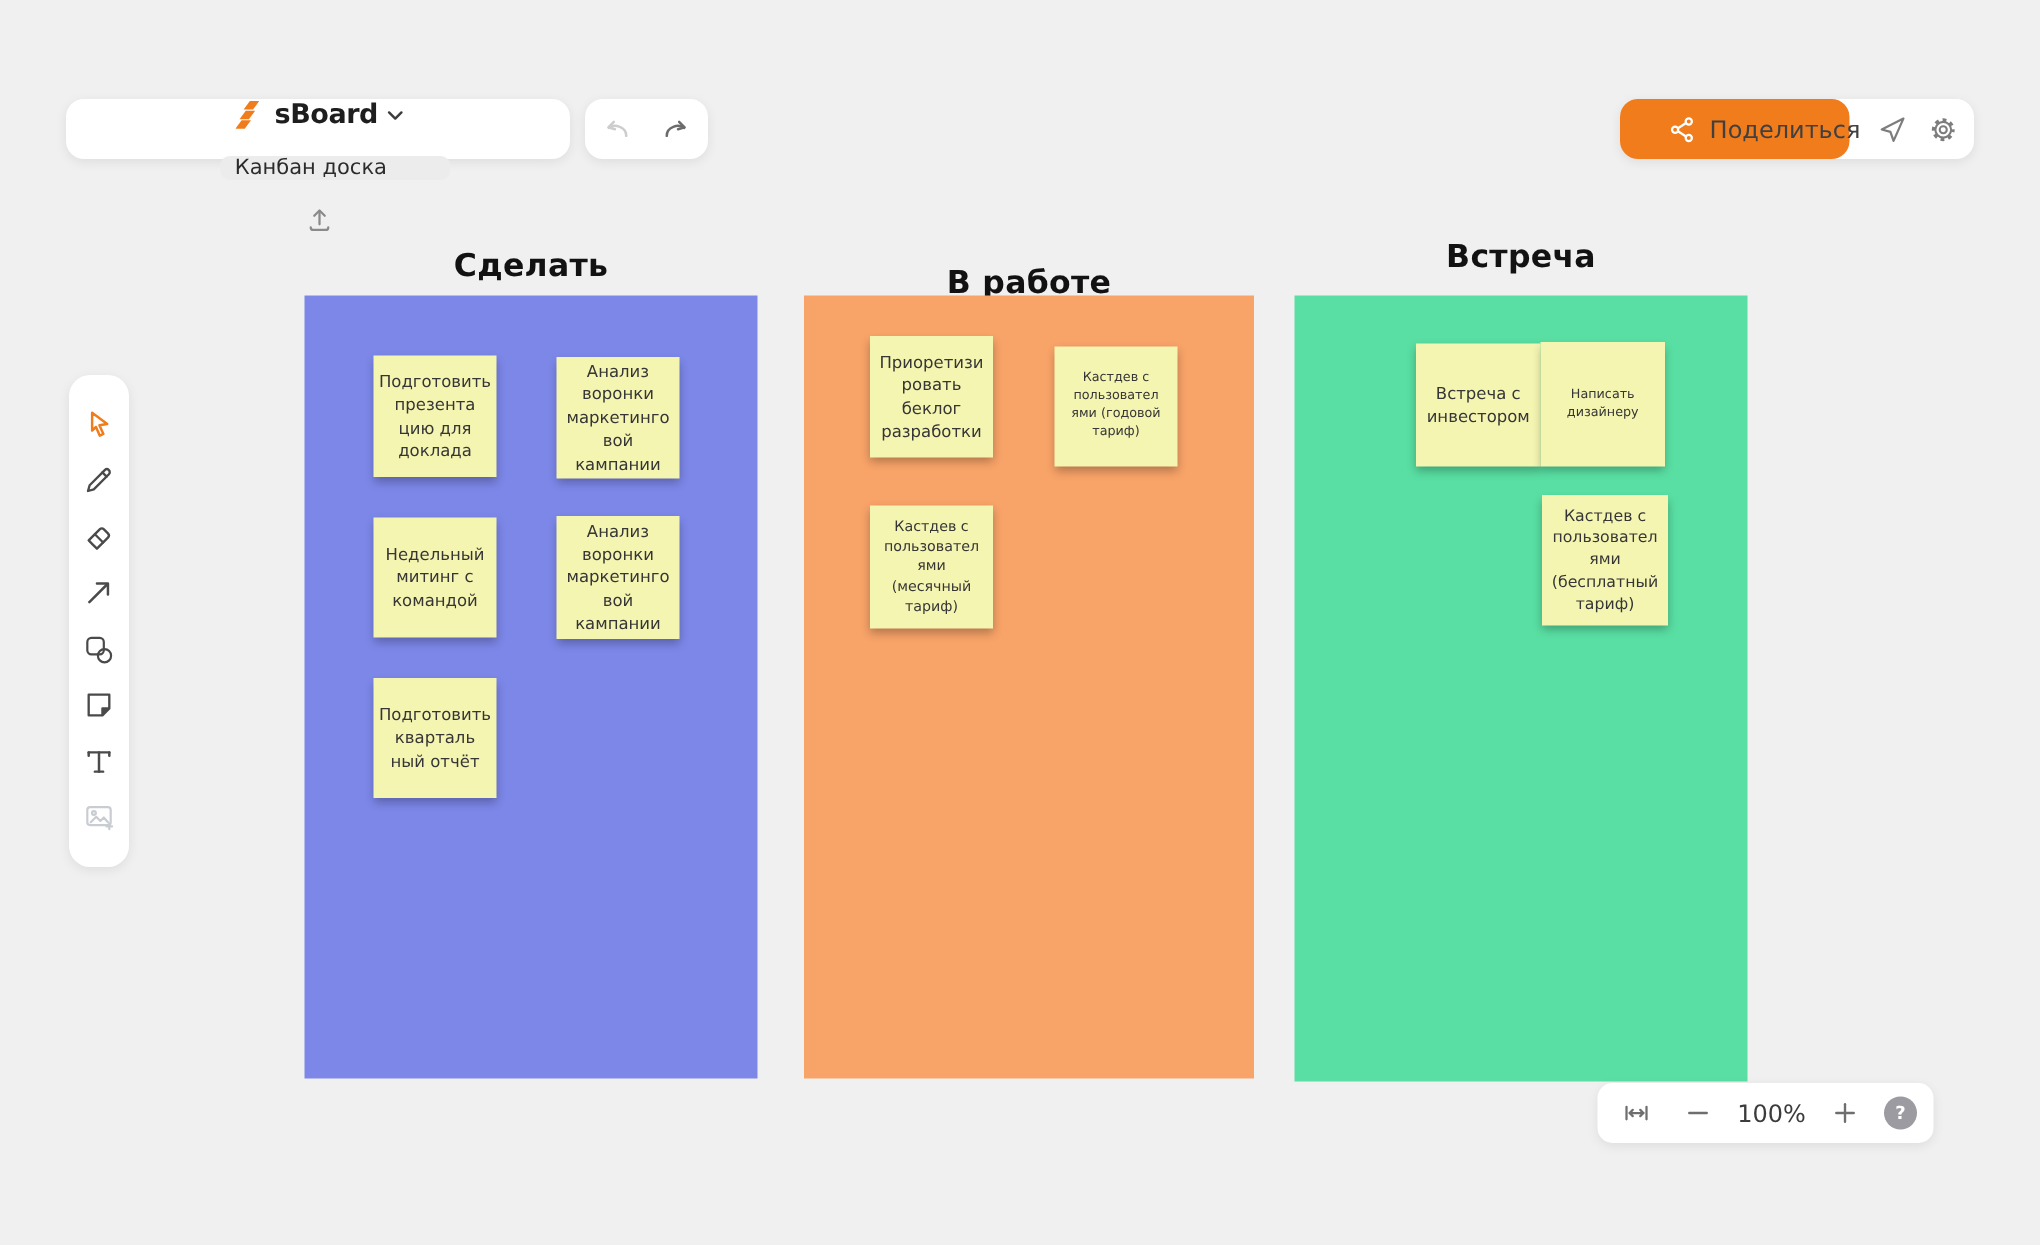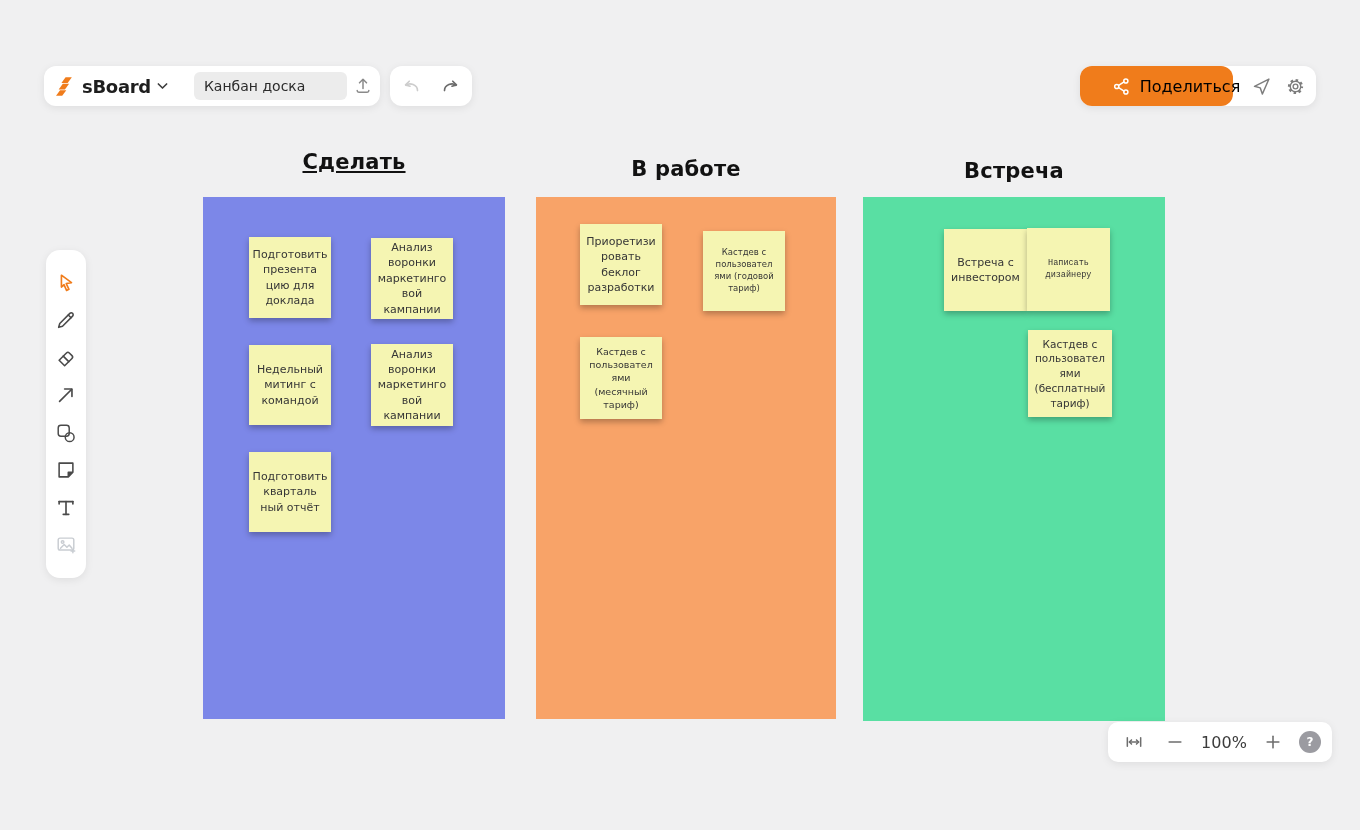--- a/index.html
+++ b/index.html
@@ -11,21 +11,21 @@
     overflow:hidden;
     color:#222;
   }
   .card {
     position:absolute;
     background:#fff;
     border-radius:12px;
     box-shadow:0 2px 8px rgba(0,0,0,0.08);
   }
   
-  .topbar-left { left:44px; top:66px; width:336px; height:40px; display:flex; align-items:center; padding:0 10px 0 12px; gap:6px; }
+  .topbar-left { left:44px; top:66px; width:336px; height:40px; display:flex; align-items:center; padding:0 10px 0 12px; gap:17px;flex-direction:column; }
   .logo-wrap { display:flex; align-items:center; gap:6px; cursor:pointer; }
   .logo-text { font-size:18px; font-weight:700; color:#1e1e1e; letter-spacing:-0.3px; }
   .title-input {
     width:153px; height:28px; border:none; outline:none;
     background:#ececec; border-radius:6px; margin-left:20px;
     font-family:inherit; font-size:14px; color:#2b2b2b; padding:0 10px;
   }
   .icon-btn {
     width:30px; height:30px; display:flex; align-items:center; justify-content:center;
     border:none; background:transparent; cursor:pointer; border-radius:6px; padding:0;
@@ -33,21 +33,21 @@
   }
   .topbar-history { left:390px; top:66px; width:82px; height:40px; display:flex; align-items:center; justify-content:space-evenly; }
   .disabled { color:#cdcdcd !important; }
   .enabled-dark { color:#6b6b6b; }
   
   .topbar-right { left:1080px; top:66px; width:236px; height:40px; display:flex; align-items:center; justify-content:flex-end; gap:4px; padding-right:6px; }
   .share-btn {
     position:absolute; left:0; top:0; height:40px; width:153px;
     border:none; border-radius:12px; cursor:pointer;
     display:flex; align-items:center; justify-content:center; gap:9px;
-    color:#000000; font-family:inherit; font-size:16px;padding-left:39px;
+    color:#404040; font-family:inherit; font-size:16px;padding-left:39px;
   }
   
   .tools {
     left:46px; top:250px; width:40px; height:328px; border-radius:14px;
     display:flex; flex-direction:column; align-items:center; justify-content:space-evenly;
     padding:8px 0;
   }
   .tool-btn { width:26px; height:26px; display:flex; align-items:center; justify-content:center; border:none; background:transparent; cursor:pointer; color:#4a4a4a; padding:0; }
   .tool-active { color:#f07c1b; }
   .tool-disabled { color:#c9cdd2; }
@@ -62,37 +62,37 @@
     box-shadow:0 3px 6px rgba(0,0,0,0.28);
     display:flex; align-items:center; justify-content:center;
     text-align:center; color:#363636; padding:4px;
     white-space:pre-line; line-height:1.4; cursor:pointer;
   }
   .fs-l  { font-size:11px; }
   .fs-m  { font-size:9.5px; }
   .fs-s  { font-size:8.5px; }
   .fs-xm { font-size:10.5px; }
   
-  .zoombar { left:1108px; top:722px; width:224px; height:40px; border-radius:10px;
+  .zoombar { left:1065px; top:722px; width:224px; height:40px; border-radius:10px;
     display:flex; align-items:center; justify-content:space-evenly; }
   .zoom-level { font-size:16px; color:#3c3c3c; cursor:default; }
   .help-btn {
     width:22px; height:22px; border-radius:50%; border:none; cursor:pointer;
     background:#9b9ba1; color:#fff; font-size:12px; font-weight:700;
     display:flex; align-items:center; justify-content:center; font-family:inherit;
   }
   svg { display:block; }
 </style>
 </head>
 <body>
 
 <div>
 
-  <div class="col-title" style="left:203px; top:150px; width:302px;text-decoration:underline;">Сделать</div>
-  <div class="col-title" style="left:536px; top:157px; width:300px;">В работе</div>
+  <div class="col-title" style="left:203px; top:165px; width:302px;">Сделать</div>
+  <div class="col-title" style="left:536px; top:176px; width:300px;">В работе</div>
   <div class="col-title" style="left:863px; top:159px; width:302px;">Встреча</div>
 
   <div class="column" style="left: 203px; top: 197px; width: 302px; height: 522px; background: rgb(124, 135, 232);"></div>
   <div class="column" style="left: 536px; top: 197px; width: 300px; height: 522px; background: rgb(248, 163, 104);"></div>
   <div class="column" style="left: 863px; top: 197px; width: 302px; height: 524px; background: rgb(89, 223, 163);"></div>
 
   <div class="note fs-l" style="left:249px; top:237px; width:82px; height:81px;">Подготовить
 презента
 цию для
 доклада</div>
@@ -121,21 +121,21 @@
 пользовател
 ями (годовой
 тариф)</div>
   <div class="note fs-m" style="left:580px; top:337px; width:82px; height:82px;">Кастдев с
 пользовател
 ями (месячный
 тариф)</div>
 
   <div class="note fs-l" style="left:911px; top:229px; width:83px; height:82px;margin-left:33px;">Встреча с
 инвестором</div>
-  <div class="note fs-s" style="left:1027px; top:228px; width:83px; height:83px;font-family:Liberation Mono, monospace;">Написать
+  <div class="note fs-s" style="left:1027px; top:228px; width:83px; height:83px;">Написать
 дизайнеру</div>
   <div class="note fs-xm" style="left:1028px; top:330px; width:84px; height:87px;">Кастдев с
 пользовател
 ями
 (бесплатный
 тариф)</div>
 </div>
 
 <div class="card topbar-left">
   <div class="logo-wrap">

